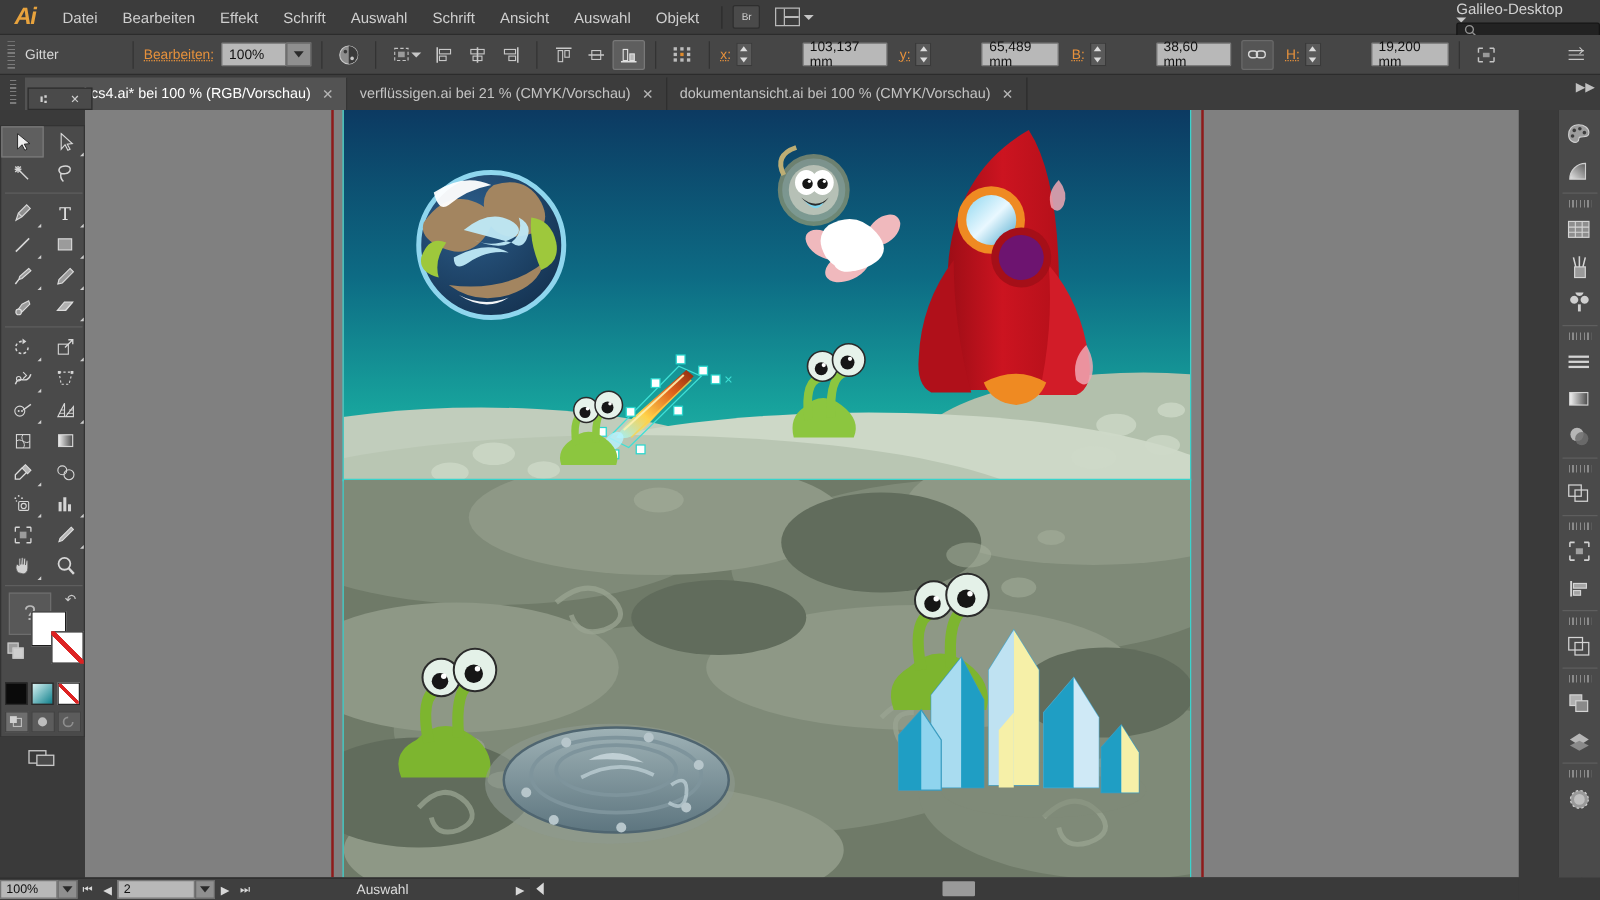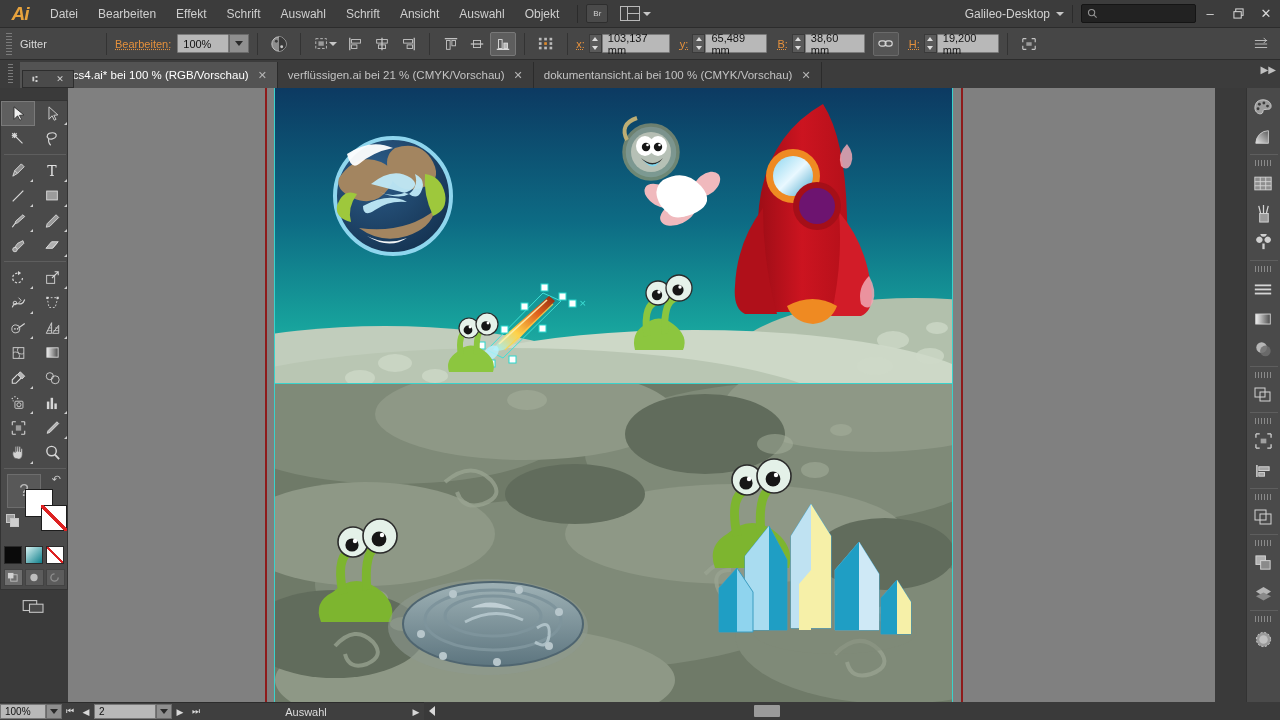--- a/index.html
+++ b/index.html
@@ -18,41 +18,41 @@
     border-radius:2px; color:#d0d0d0; font-size:8px; display:flex;
     align-items:center; justify-content:center; }
   #ws-btn { display:flex; align-items:center; gap:3px; margin-left:12px; }
   #ws-icon { width:20px; height:15px; border:1px solid #b9b9b9; display:flex; }
   #ws-icon i { display:block; border-right:1px solid #b9b9b9; height:100%; }
   #ws-icon i:nth-child(1){ width:7px; }
   #ws-icon i:nth-child(2){ width:13px; border-right:none;
     background:linear-gradient(to bottom,transparent 0,transparent 45%,#b9b9b9 45%,#b9b9b9 55%,transparent 55%); }
   .caret { width:0;height:0;border-left:4px solid transparent;border-right:4px solid transparent;
     border-top:4px solid #c6c6c6; }
-  #mb-right { margin-left:auto; display:flex; align-items:center; height:100%; }
+  #mb-right { margin-left:auto; display:flex; align-items:flex-start; height:100%;flex-direction:column; }
   #ws-name { color:#d2d2d2; font-size:12px; margin-right:6px; }
   #searchbox { width:115px; height:19px; background:#222; border:1px solid #151515;
     border-radius:2px; display:flex; align-items:center; padding-left:5px; }
   #searchbox svg { opacity:.75; }
   .wbtn { width:28px; height:28px; display:flex; align-items:center; justify-content:center;
     color:#d8d8d8; font-size:13px; }
 
   
   #controlbar { position:absolute; left:0; top:28px; width:1280px; height:32px;
     background:#464646; border-bottom:1px solid #2c2c2c;
     display:flex; align-items:center; padding:0 6px; }
   .grip { width:6px; height:22px;
     background:repeating-linear-gradient(to bottom,#7b7b7b 0 1px,transparent 1px 3px);
     margin-right:8px; }
   .cb-label { color:#d8d8d8; font-size:11px; }
   .cb-label.orange { color:#e6913c; text-decoration:underline; text-decoration-style:dotted; }
   .cb-sep { width:1px; height:22px; background:#333; margin:0 8px; }
   .numfield { height:19px; background:#b8b8b8; border:1px solid #7b7b7b;
     color:#111; font-size:11px; display:flex; align-items:center;
-    padding:0 5px; border-radius:1px; }
+    padding:0 5px; border-radius:1px;margin-left:40px; }
   .stepper { width:13px; height:19px; background:#5a5a5a; border:1px solid #3a3a3a;
     display:flex; flex-direction:column; align-items:center; justify-content:space-around; }
   .stepper i { width:0;height:0;border-left:3px solid transparent;border-right:3px solid transparent; }
   .stepper i.up { border-bottom:4px solid #dcdcdc; }
   .stepper i.dn { border-top:4px solid #dcdcdc; }
   .ddbtn { width:20px;height:19px;background:#8f8f8f;border:1px solid #6a6a6a;
     display:flex;align-items:center;justify-content:center; }
   .ddbtn i { width:0;height:0;border-left:4px solid transparent;border-right:4px solid transparent;
     border-top:5px solid #2a2a2a; }
   .tbicon { width:26px; height:24px; display:flex; align-items:center; justify-content:center; }

